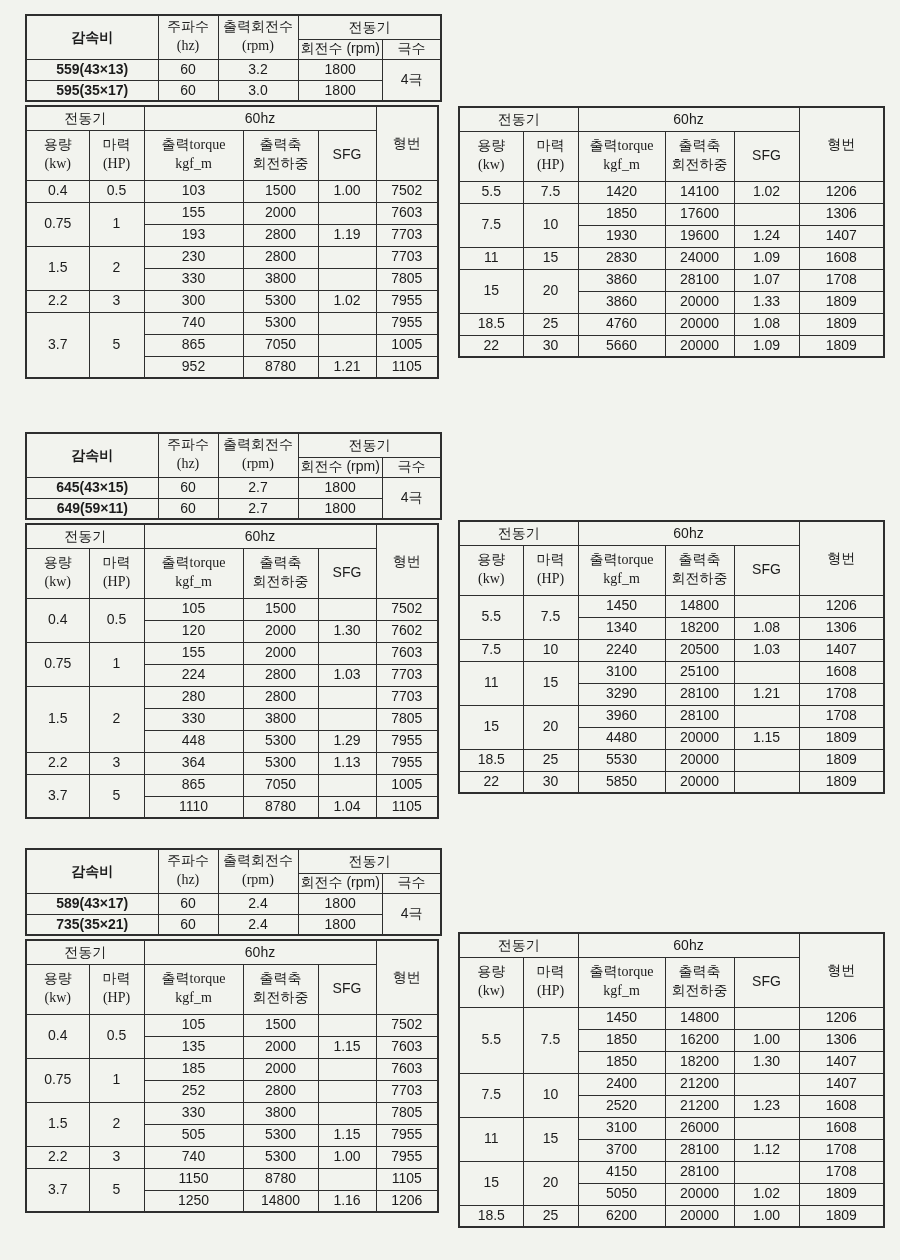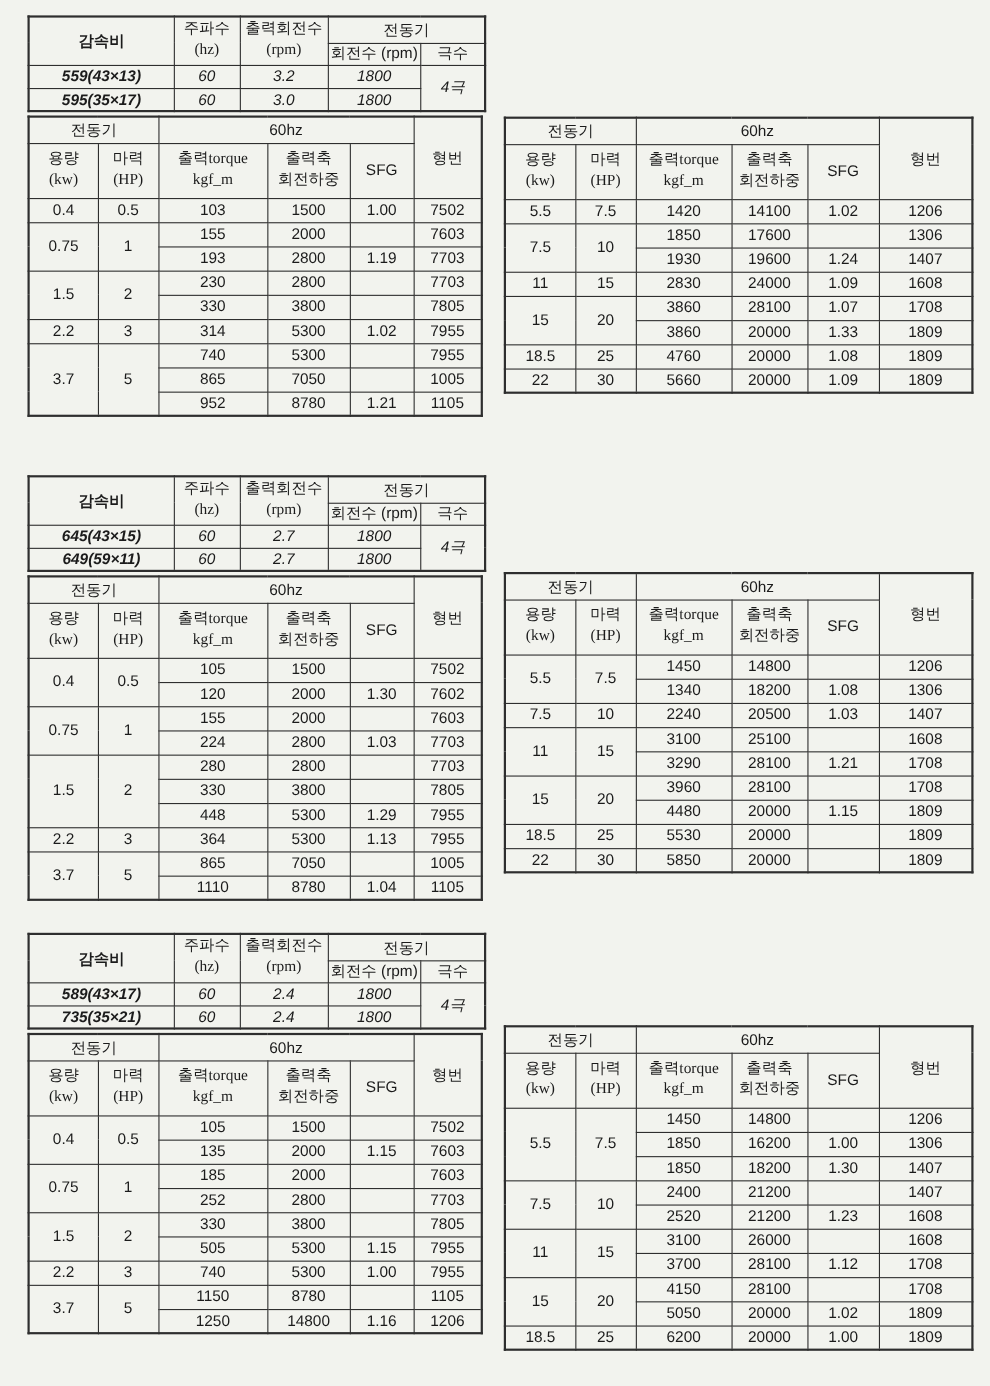--- a/index.html
+++ b/index.html
@@ -14,21 +14,21 @@
   table.bordered{border:2px solid #2e2e2e;}
   th,td{
     border:1px solid #2e2e2e;
     text-align:center;vertical-align:middle;
     padding:0 2px;font-weight:normal;font-size:14px;line-height:1.22;
     overflow:hidden;white-space:nowrap;
   }
   .bold{font-weight:bold;}
   .ratio thead tr.h1{height:24px;}
   .ratio thead tr.h2{height:20px;}
-  .ratio tbody tr{height:21px;font-style:italic;}
+  .ratio tbody tr{height:21px;}
   .motor thead tr.h1{height:24px;}
   .motor thead tr.h2{height:50px;}
   .motor tbody tr{height:22px;}
   .two-line div{line-height:1.35;font-family:Liberation Serif, serif;}
   .motor{margin-top:3px;}
   
   #g1-left{left:25px;top:14px;}
   #g2-left{left:25px;top:432px;}
   #g3-left{left:25px;top:848px;}
   #g1-right{left:458px;top:103px;}
@@ -150,21 +150,21 @@
         </tr>
         <tr>
           <td>330</td>
           <td>3800</td>
           <td></td>
           <td>7805</td>
         </tr>
         <tr>
           <td>2.2</td>
           <td>3</td>
-          <td>314</td>
+          <td>300</td>
           <td>5300</td>
           <td>1.02</td>
           <td>7955</td>
         </tr>
         <tr>
           <td rowspan="3">3.7</td>
           <td rowspan="3">5</td>
           <td>740</td>
           <td>5300</td>
           <td></td>

